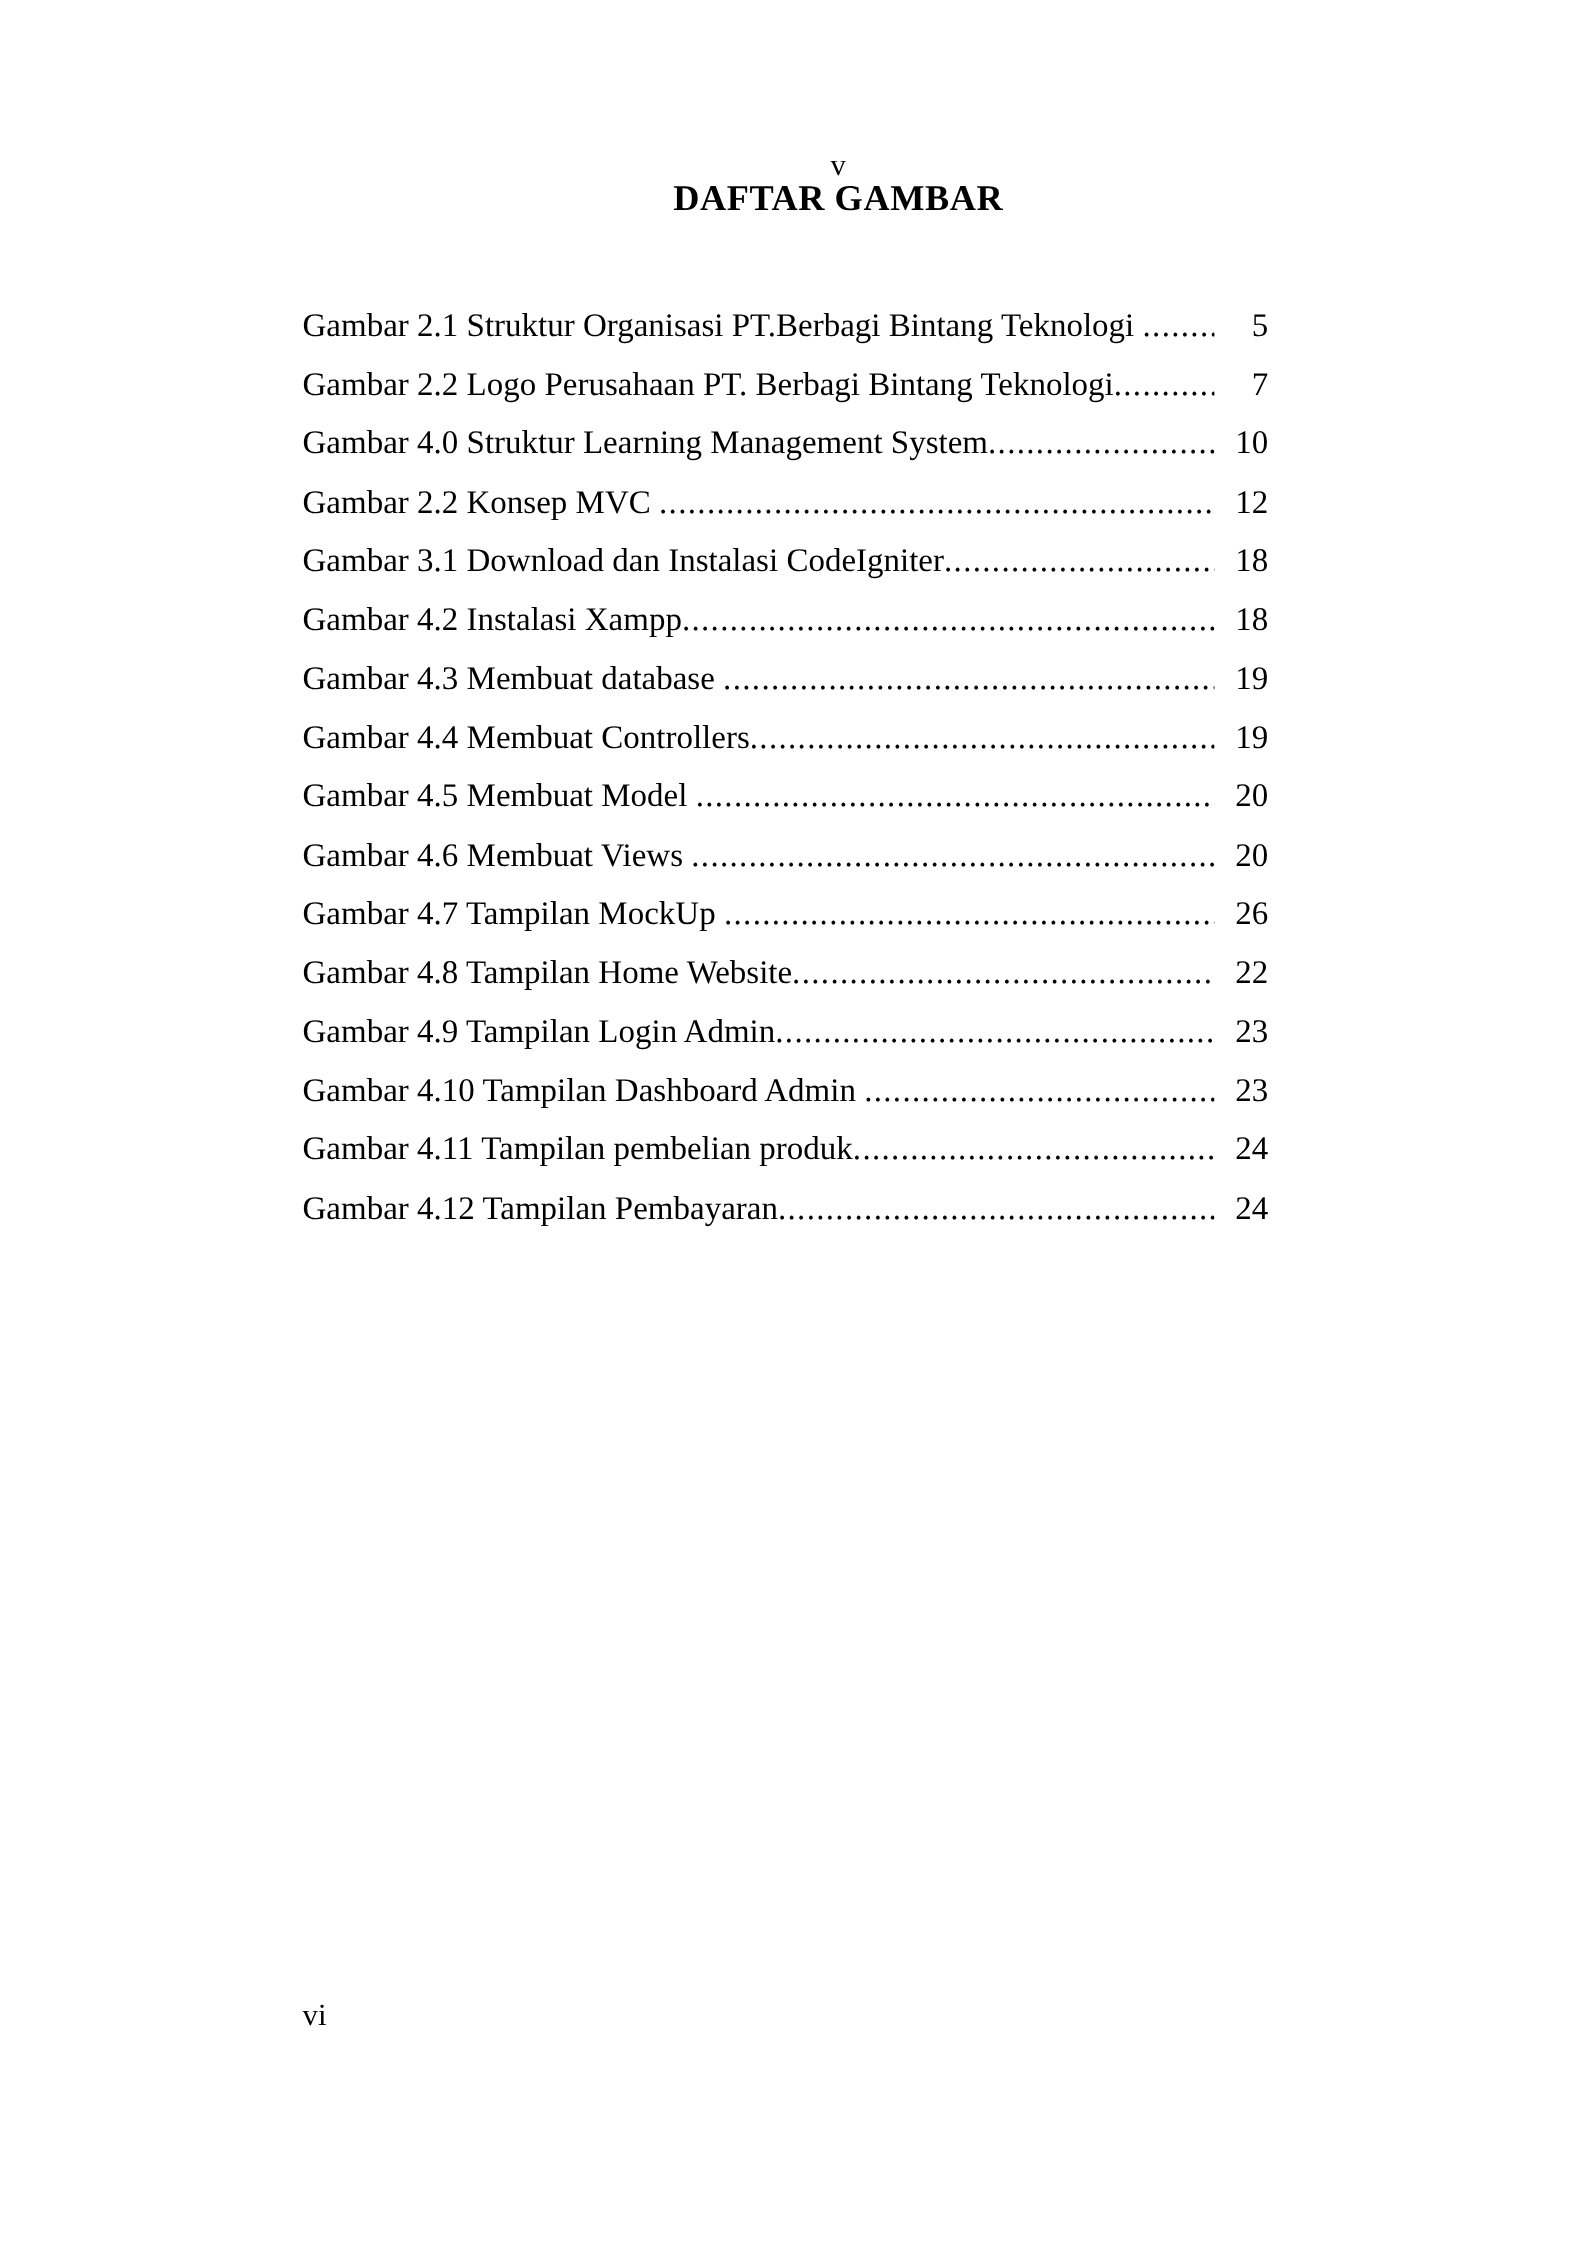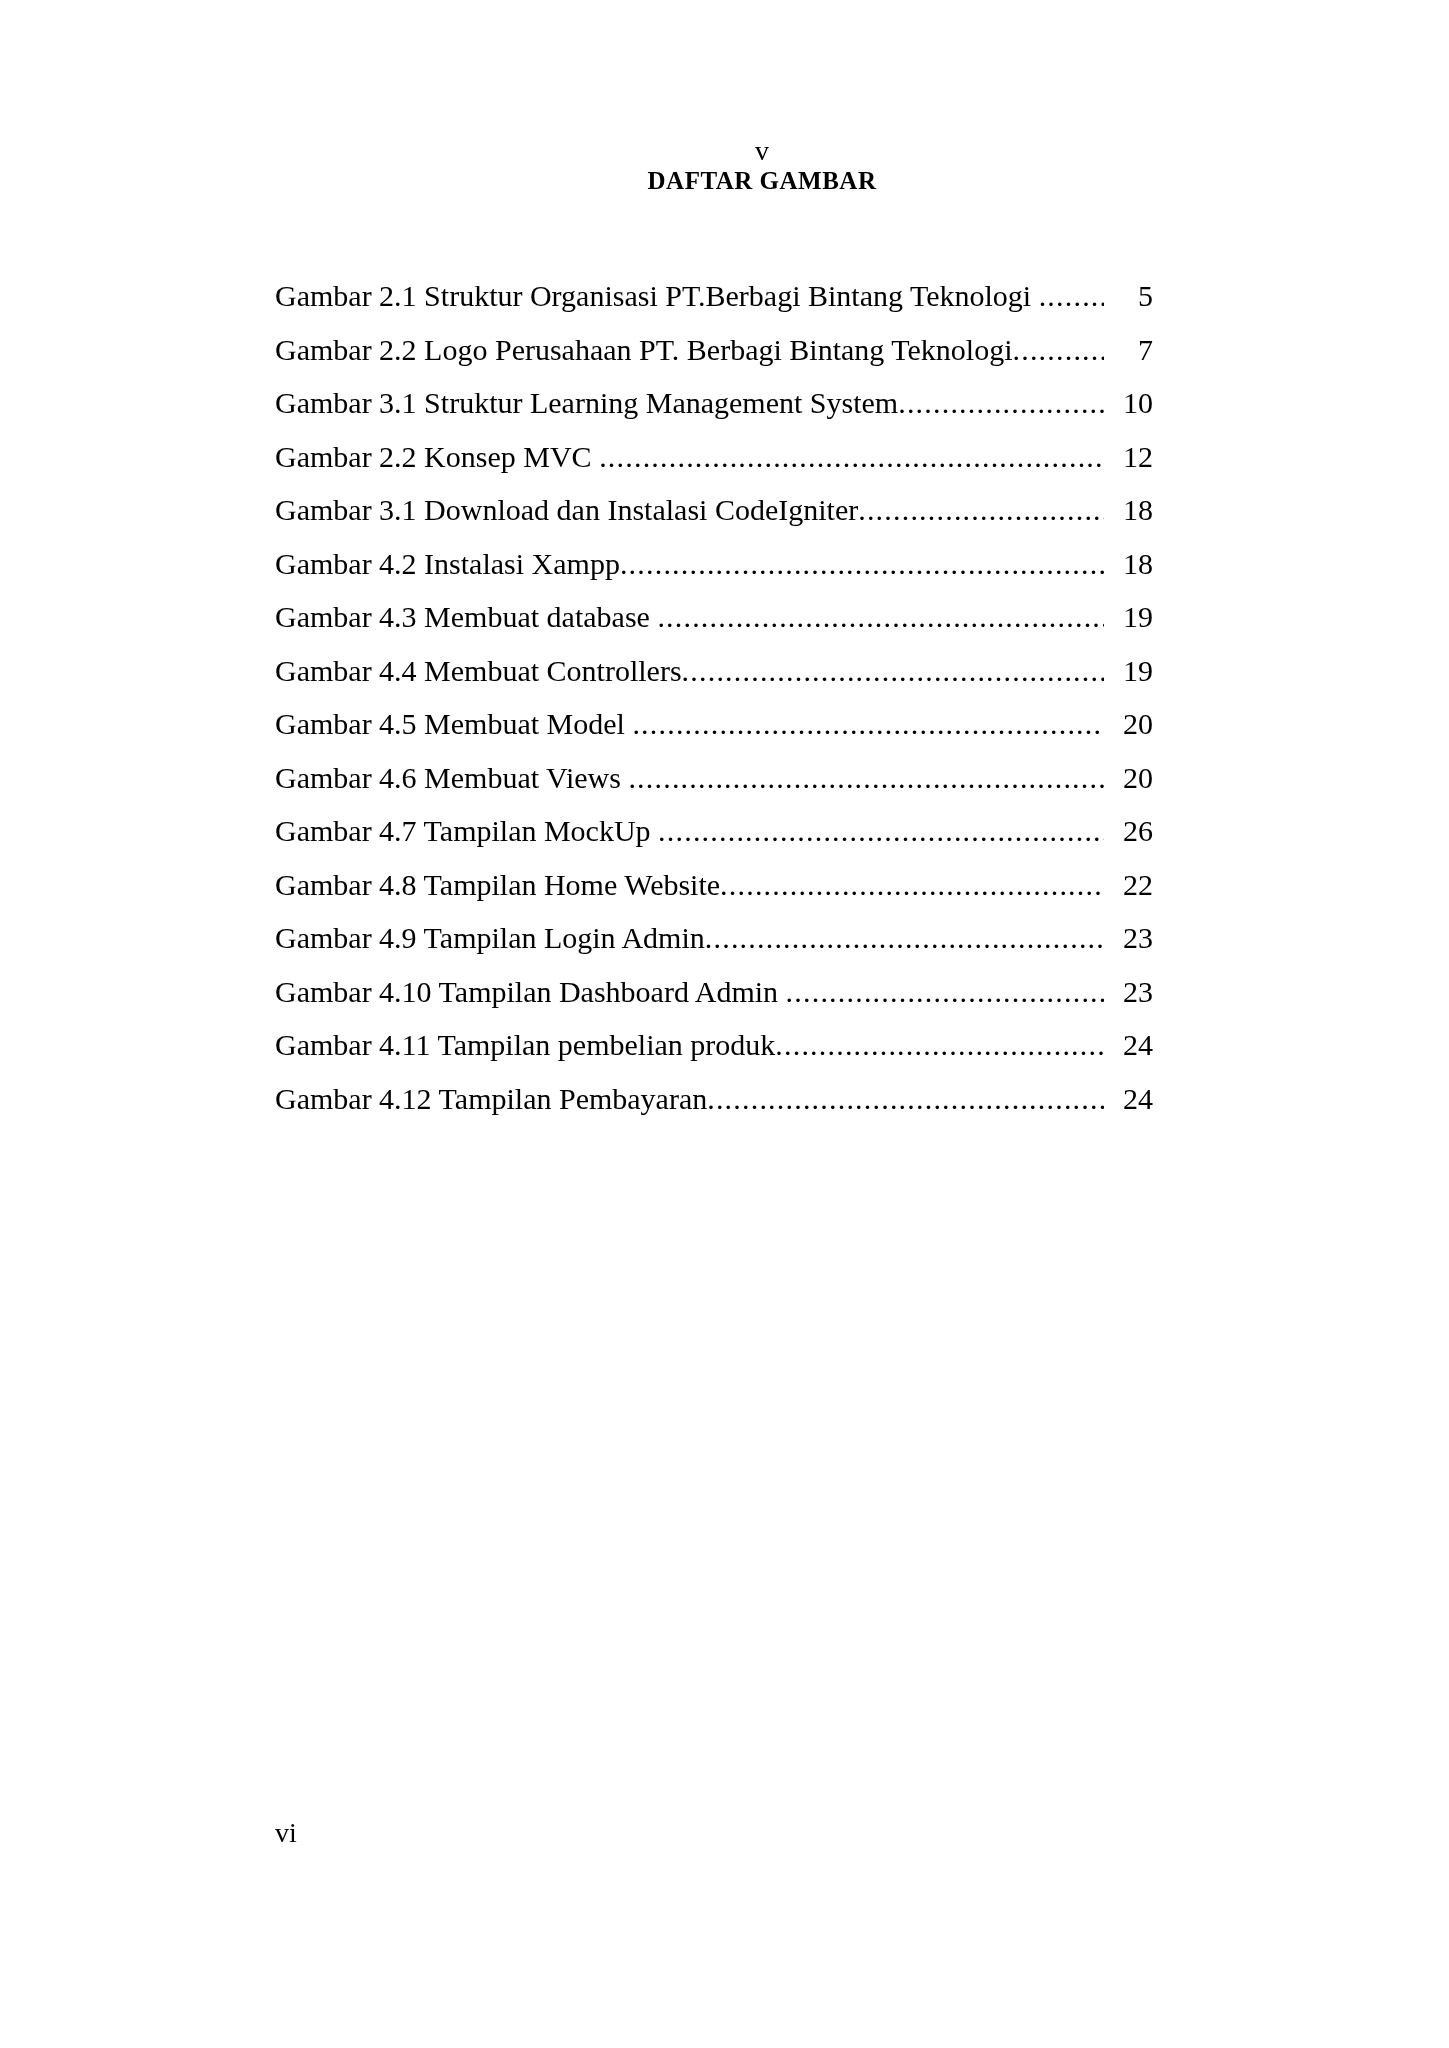--- a/index.html
+++ b/index.html
@@ -30,21 +30,21 @@
     width: 100%;
     text-align: center;
     font-size: 28px;
     line-height: 34px;
   }
   .section-title {
     position: absolute;
     left: 0;
     width: 100%;
     text-align: center;
-    font-size: 25px;
+    font-size: 33px;
     font-weight: bold;
     line-height: 40px;
     letter-spacing: 0.5px;
   }
   .title-figures { top: 161px; }
   .figure-list {
     position: absolute;
     top: 269px;
     left: 0;
     width: 878px;
@@ -103,21 +103,21 @@
     <span class="toc-label">Gambar 2.1 Struktur Organisasi PT.Berbagi Bintang Teknologi </span>
     <span class="dot-leader"></span>
     <span class="toc-page-num">5</span>
   </div>
         <div class="toc-row">
     <span class="toc-label">Gambar 2.2 Logo Perusahaan PT. Berbagi Bintang Teknologi</span>
     <span class="dot-leader"></span>
     <span class="toc-page-num">7</span>
   </div>
         <div class="toc-row">
-    <span class="toc-label">Gambar 3.1 Struktur Learning Management System</span>
+    <span class="toc-label">Gambar 4.0 Struktur Learning Management System</span>
     <span class="dot-leader"></span>
     <span class="toc-page-num">10</span>
   </div>
         <div class="toc-row">
     <span class="toc-label">Gambar 2.2 Konsep MVC </span>
     <span class="dot-leader"></span>
     <span class="toc-page-num">12</span>
   </div>
         <div class="toc-row">
     <span class="toc-label">Gambar 3.1 Download dan Instalasi CodeIgniter</span>

